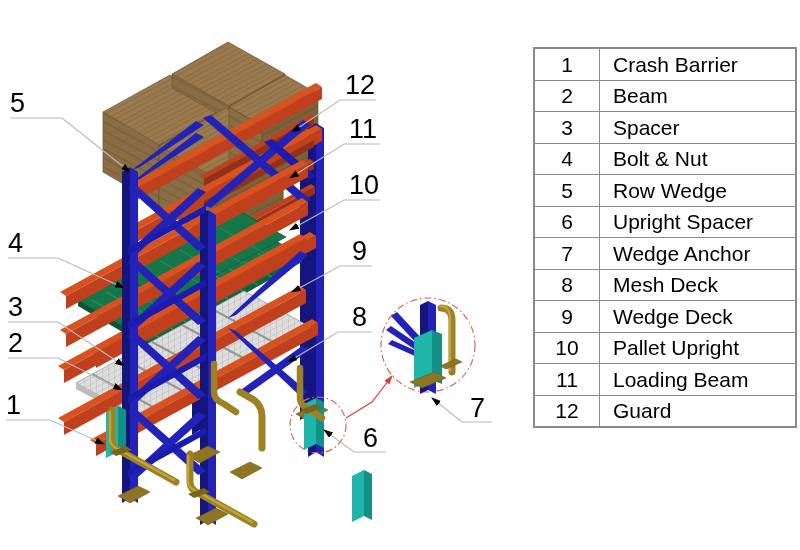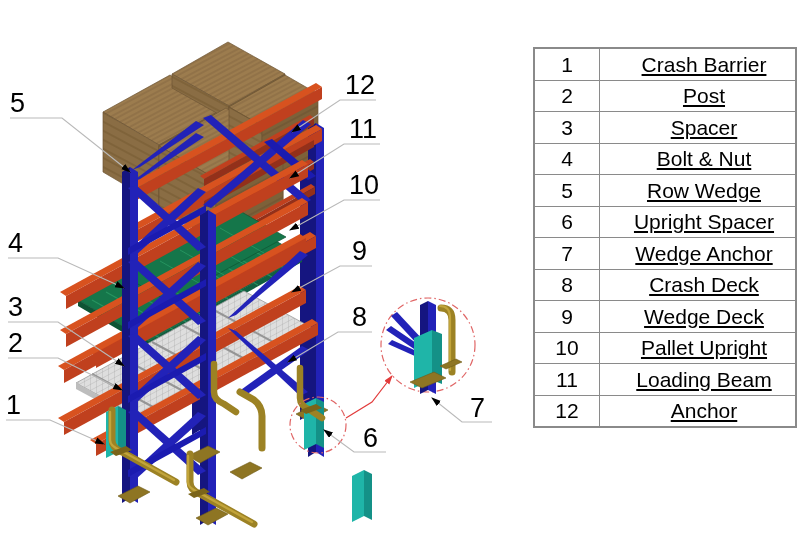--- a/index.html
+++ b/index.html
@@ -11,21 +11,21 @@
   #diagram{position:absolute;left:0;top:0;width:520px;height:550px;}
   #diagram svg{display:block;}
 
   
   #legend{position:absolute;left:533px;top:47px;width:262px;
           border:1px solid #8a8a8a;border-collapse:collapse;background:#fff;}
   #legend table{border-collapse:collapse;width:100%;table-layout:fixed;}
   #legend td{border:1px solid #8a8a8a;height:30.5px;padding:0;
              font-size:21px;color:#000;line-height:1;}
   #legend td.num{width:64px;text-align:center;font-weight:400;}
-  #legend td.lbl{text-align:center;padding-left:13px;text-decoration:underline;}
+  #legend td.lbl{text-align:left;padding-left:13px;}
 
   .lbl-num{font-size:27px;fill:#000;font-family:"Liberation Sans",sans-serif;}
   .leader{stroke:#b9b9b9;stroke-width:1.1;fill:none;}
   .arrowhd{fill:#000;}
   .calloutcircle{fill:none;stroke:#e06666;stroke-width:1.2;
                  stroke-dasharray:7 3 1.5 3;}
   .calloutline{stroke:#e23b3b;stroke-width:1.2;fill:none;}
 </style>
 </head>
 <body>
@@ -373,21 +373,21 @@
 
   <div id="legend">
     <table>
       <tbody>
         <tr>
             <td class="num">1</td>
             <td class="lbl">Crash Barrier</td>
           </tr>
         <tr>
             <td class="num">2</td>
-            <td class="lbl">Post</td>
+            <td class="lbl">Beam</td>
           </tr>
         <tr>
             <td class="num">3</td>
             <td class="lbl">Spacer</td>
           </tr>
         <tr>
             <td class="num">4</td>
             <td class="lbl">Bolt &amp; Nut</td>
           </tr>
         <tr>
@@ -397,35 +397,35 @@
         <tr>
             <td class="num">6</td>
             <td class="lbl">Upright Spacer</td>
           </tr>
         <tr>
             <td class="num">7</td>
             <td class="lbl">Wedge Anchor</td>
           </tr>
         <tr>
             <td class="num">8</td>
-            <td class="lbl">Crash Deck</td>
+            <td class="lbl">Mesh Deck</td>
           </tr>
         <tr>
             <td class="num">9</td>
             <td class="lbl">Wedge Deck</td>
           </tr>
         <tr>
             <td class="num">10</td>
             <td class="lbl">Pallet Upright</td>
           </tr>
         <tr>
             <td class="num">11</td>
             <td class="lbl">Loading Beam</td>
           </tr>
         <tr>
             <td class="num">12</td>
-            <td class="lbl">Anchor</td>
+            <td class="lbl">Guard</td>
           </tr>
       </tbody>
     </table>
   </div>
 
 </div>
 
 </body></html>

